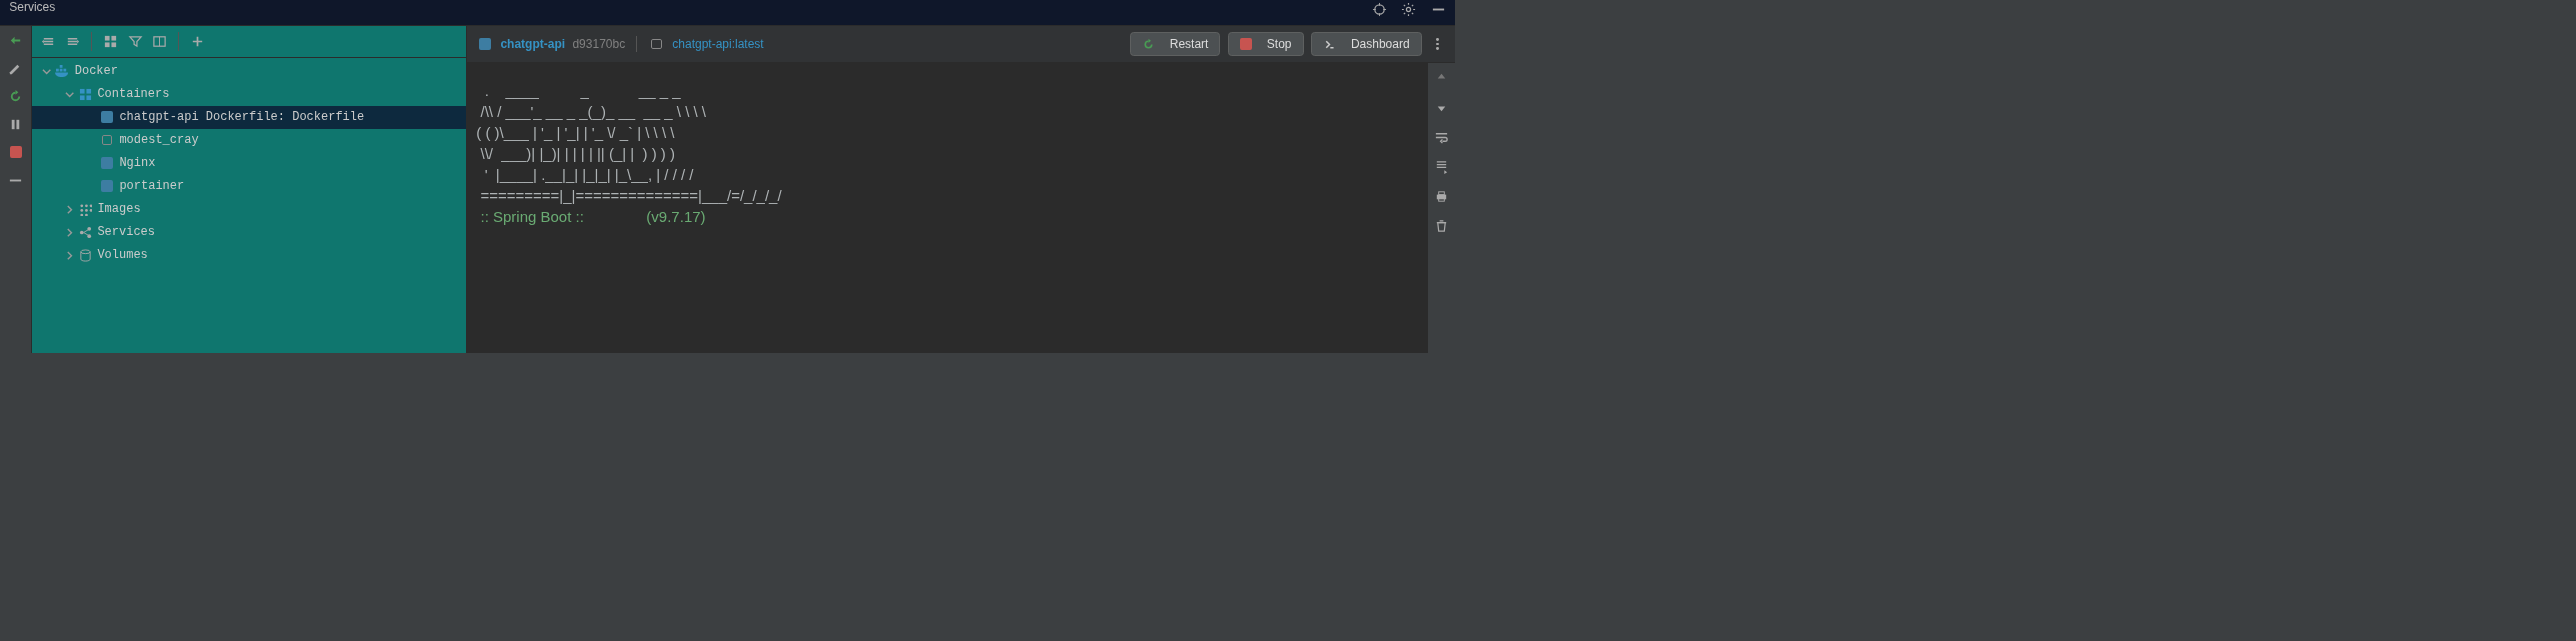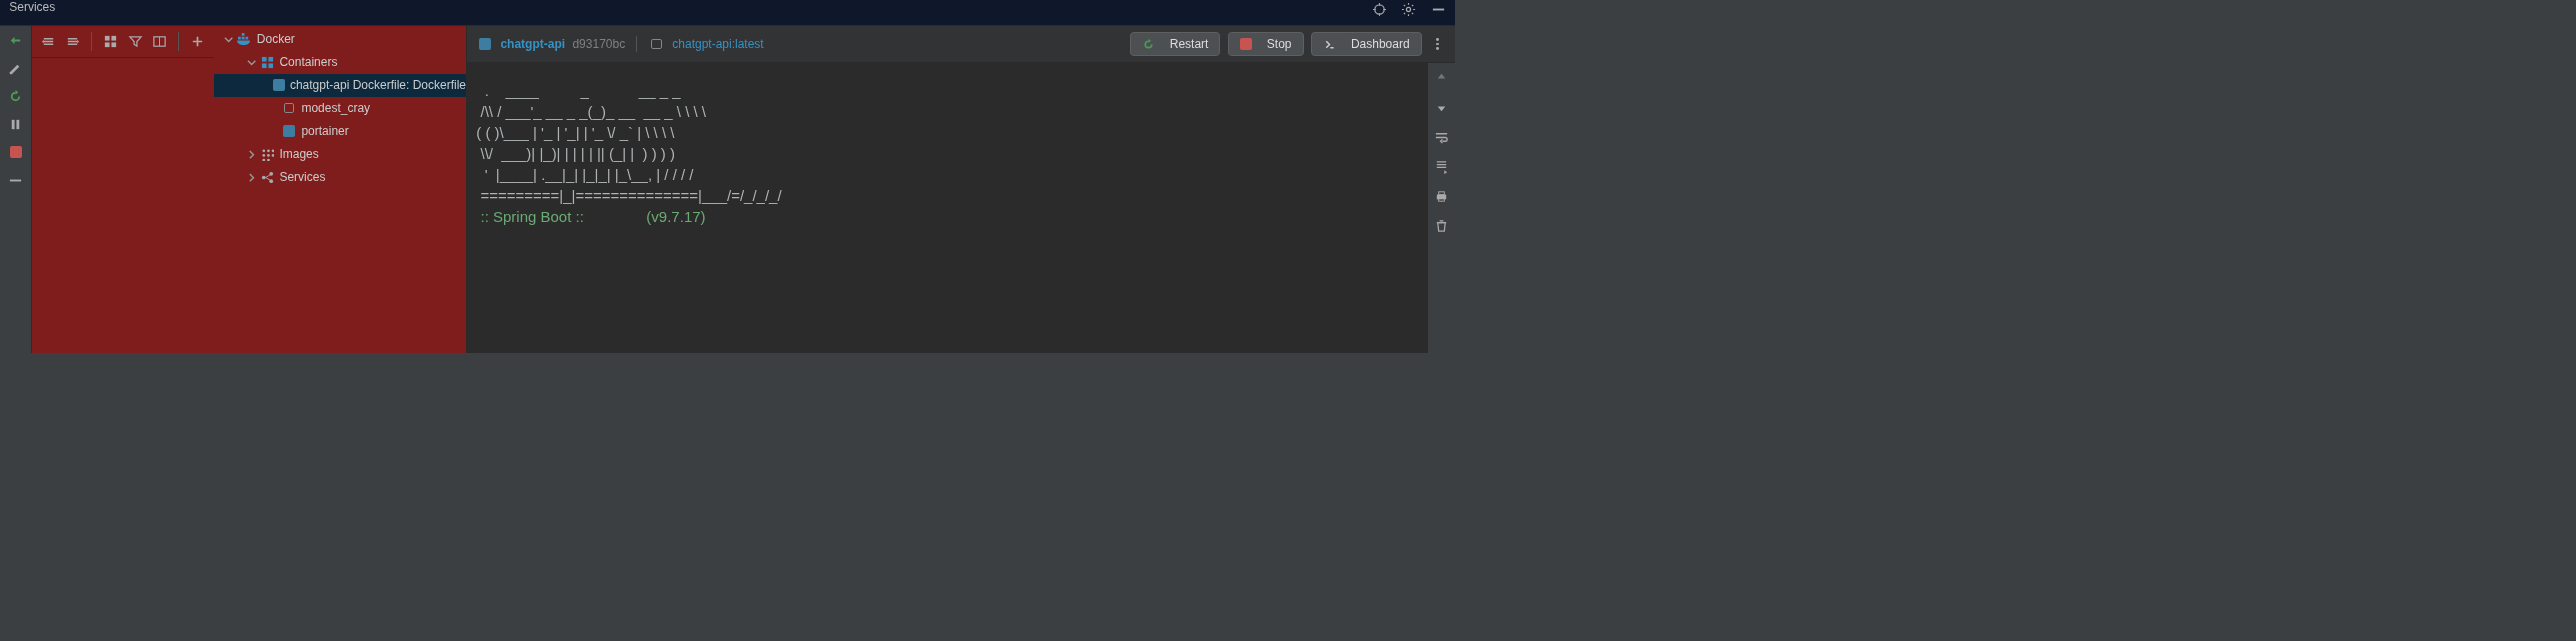--- a/index.html
+++ b/index.html
@@ -34,23 +34,25 @@
     border-right: 0.9px solid #2b2b2b;
     display: flex;
     flex-direction: column;
     align-items: center;
     padding-top: 5.6px;
     gap: 9.3px;
   }
 
   .tree-col {
     width: 435px;
-    background: #7f1d1d;
+    background: #0f766e;
     border-right: 0.9px solid #2b2b2b;
     display: flex;
+    flex-direction: column;
+    font-family: Liberation Mono, monospace;
   }
   .tree-toolbar {
     display: flex;
     align-items: center;
     gap: 5.6px;
     height: 32px;
     padding: 0 7.4px;
     border-bottom: 0.9px solid #2b2b2b;
   }
   .tree-toolbar .sep { width: 0.9px; height: 18.6px; background: #555; margin: 0 3.7px; }
@@ -325,20 +327,27 @@
         <span class="tree-icon">
             <span class="sq sq-outline"></span>
           </span>
         <span class="tree-label">modest_cray</span>
       </div>
       <div class="tree-row">
         <span class="tree-indent" style="width:67px"></span>
         <span class="tree-icon">
             <span class="sq sq-blue"></span>
           </span>
+        <span class="tree-label">Nginx</span>
+      </div>
+      <div class="tree-row">
+        <span class="tree-indent" style="width:67px"></span>
+        <span class="tree-icon">
+            <span class="sq sq-blue"></span>
+          </span>
         <span class="tree-label">portainer</span>
       </div>
 
       <div class="tree-row">
         <span class="tree-indent" style="width:30px"></span>
         <span class="tree-chevron">
           <svg width="9.3" height="9.3" viewBox="0 0 10 10">
               <path d="M3 1l4 4-4 4" stroke="#999" fill="none" stroke-width="1.5"></path>
             </svg>
         </span>
@@ -366,20 +375,35 @@
         <span class="tree-icon">
           <svg width="13" height="13" viewBox="0 0 14 14">
               <circle cx="3" cy="7" r="2" fill="#aaa"></circle>
               <circle cx="11" cy="3" r="2" fill="#aaa"></circle>
               <circle cx="11" cy="11" r="2" fill="#aaa"></circle>
               <path d="M5 7l5-3M5 7l5 3" stroke="#aaa"></path>
             </svg>
         </span>
         <span class="tree-label">Services</span>
       </div>
+      <div class="tree-row">
+        <span class="tree-indent" style="width:30px"></span>
+        <span class="tree-chevron">
+          <svg width="9.3" height="9.3" viewBox="0 0 10 10">
+              <path d="M3 1l4 4-4 4" stroke="#999" fill="none" stroke-width="1.5"></path>
+            </svg>
+        </span>
+        <span class="tree-icon">
+          <svg width="13" height="13" viewBox="0 0 14 14">
+              <ellipse cx="7" cy="3" rx="5" ry="2" fill="none" stroke="#aaa"></ellipse>
+              <path d="M2 3v8c0 1.1 2.2 2 5 2s5-.9 5-2V3" fill="none" stroke="#aaa"></path>
+            </svg>
+        </span>
+        <span class="tree-label">Volumes</span>
+      </div>
     </div>
   </div>
 
   <div class="content-col">
 
     <div class="info-bar">
       <div class="info-left">
         <span class="tree-icon">
             <span class="sq sq-blue"></span>
           </span>

